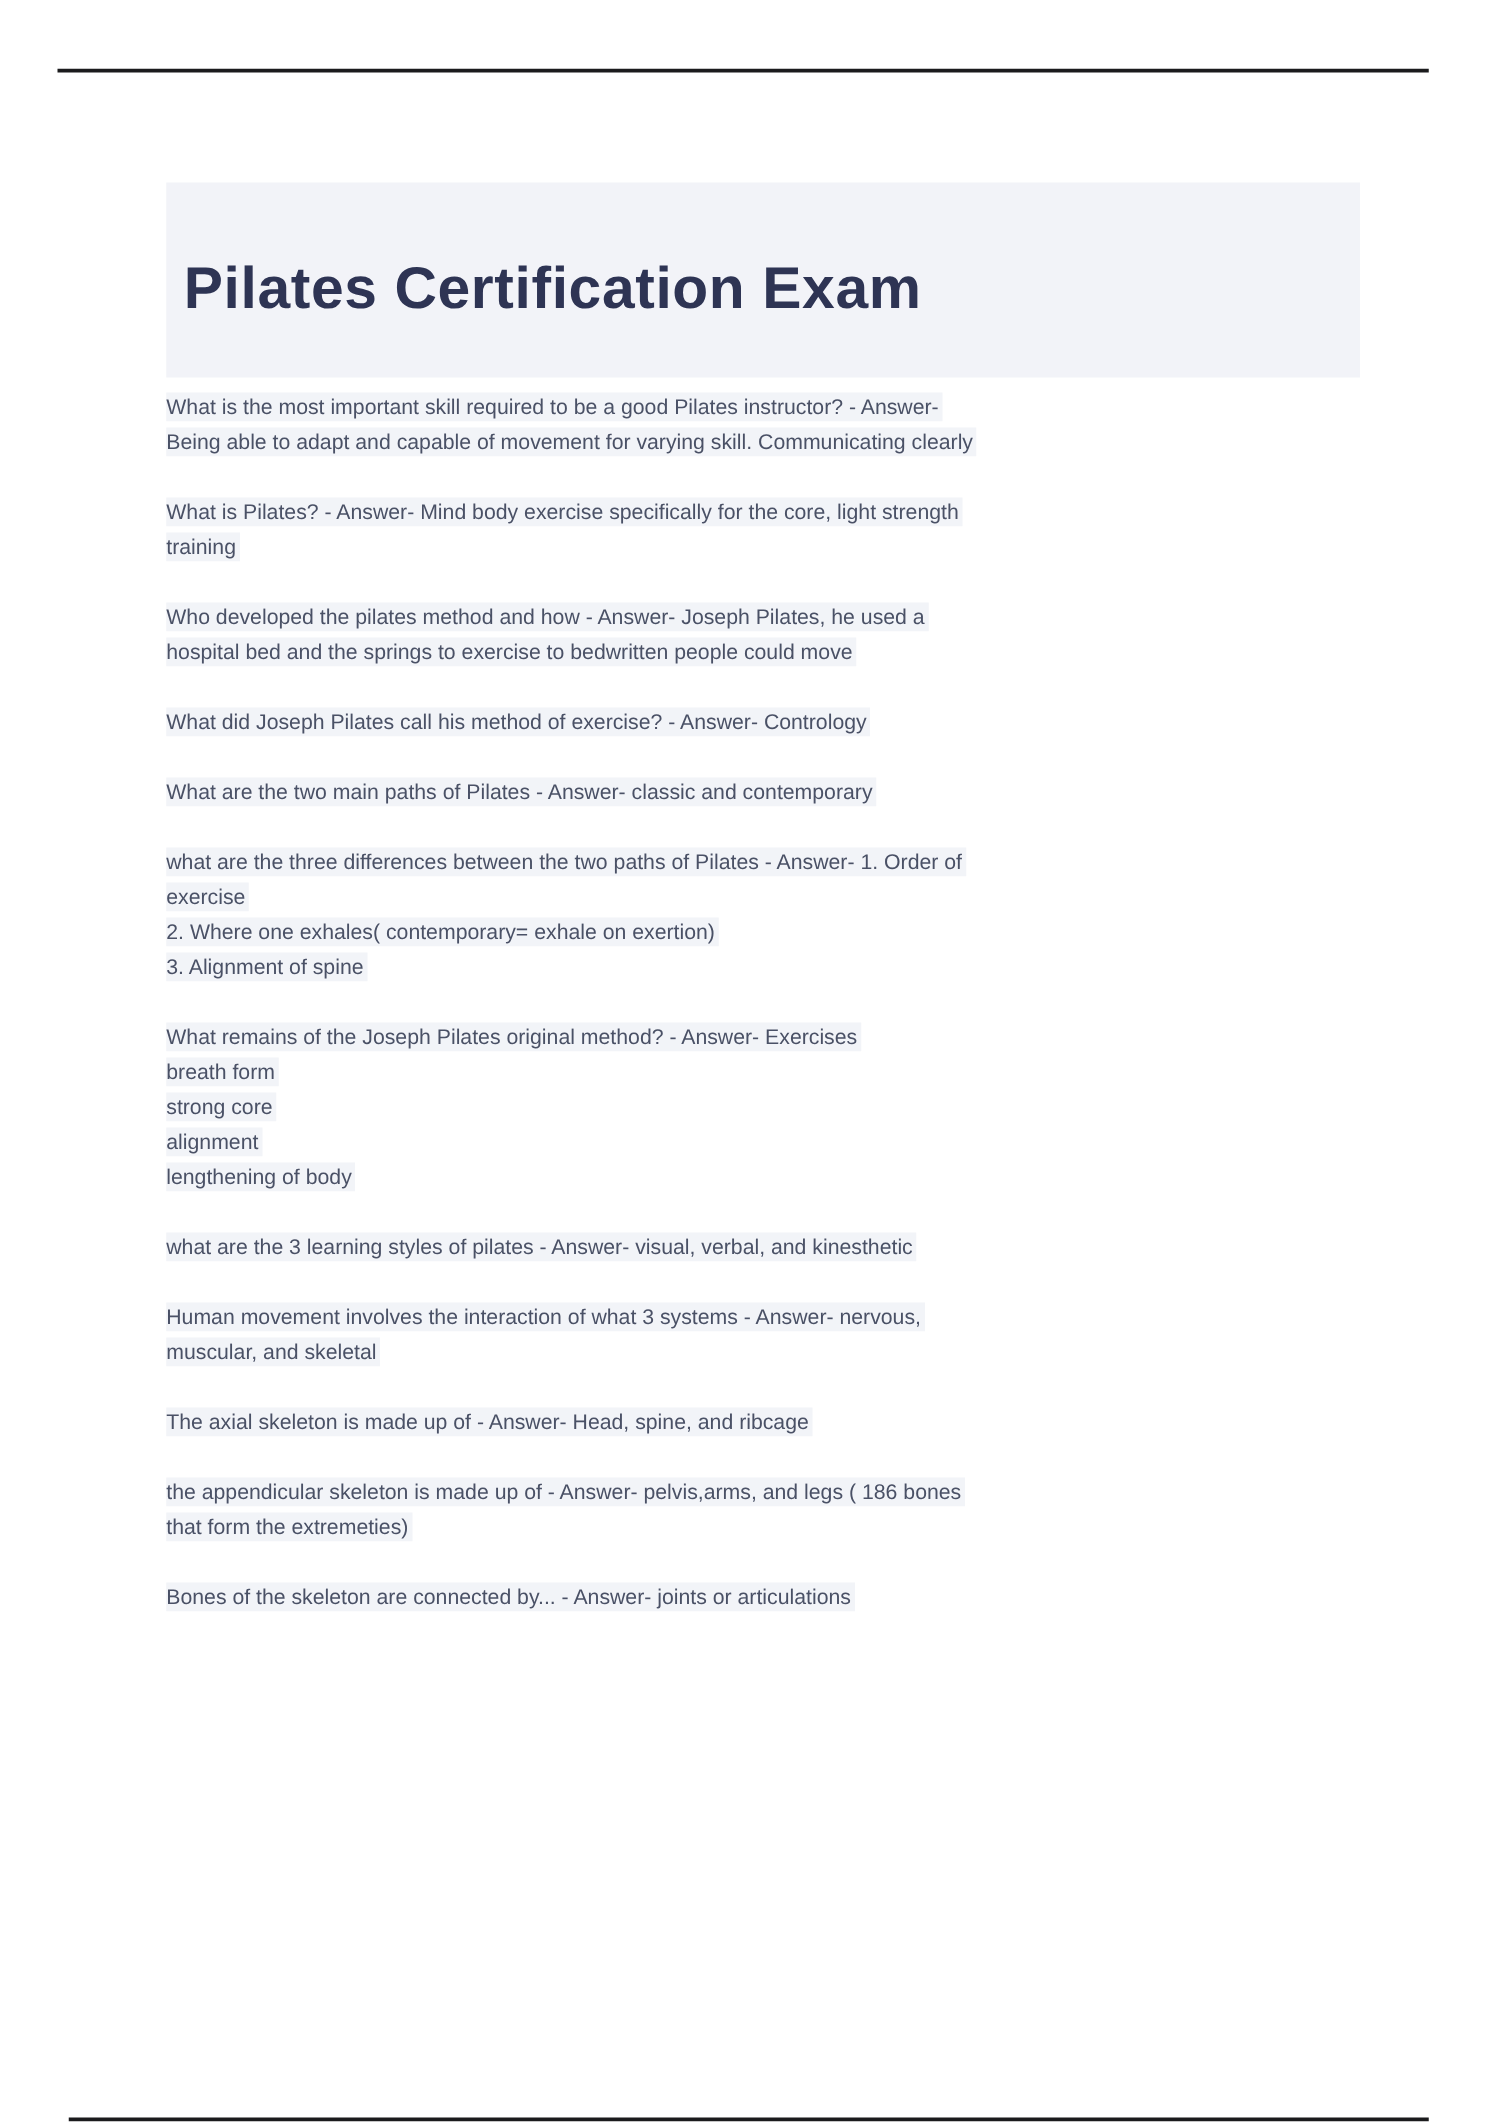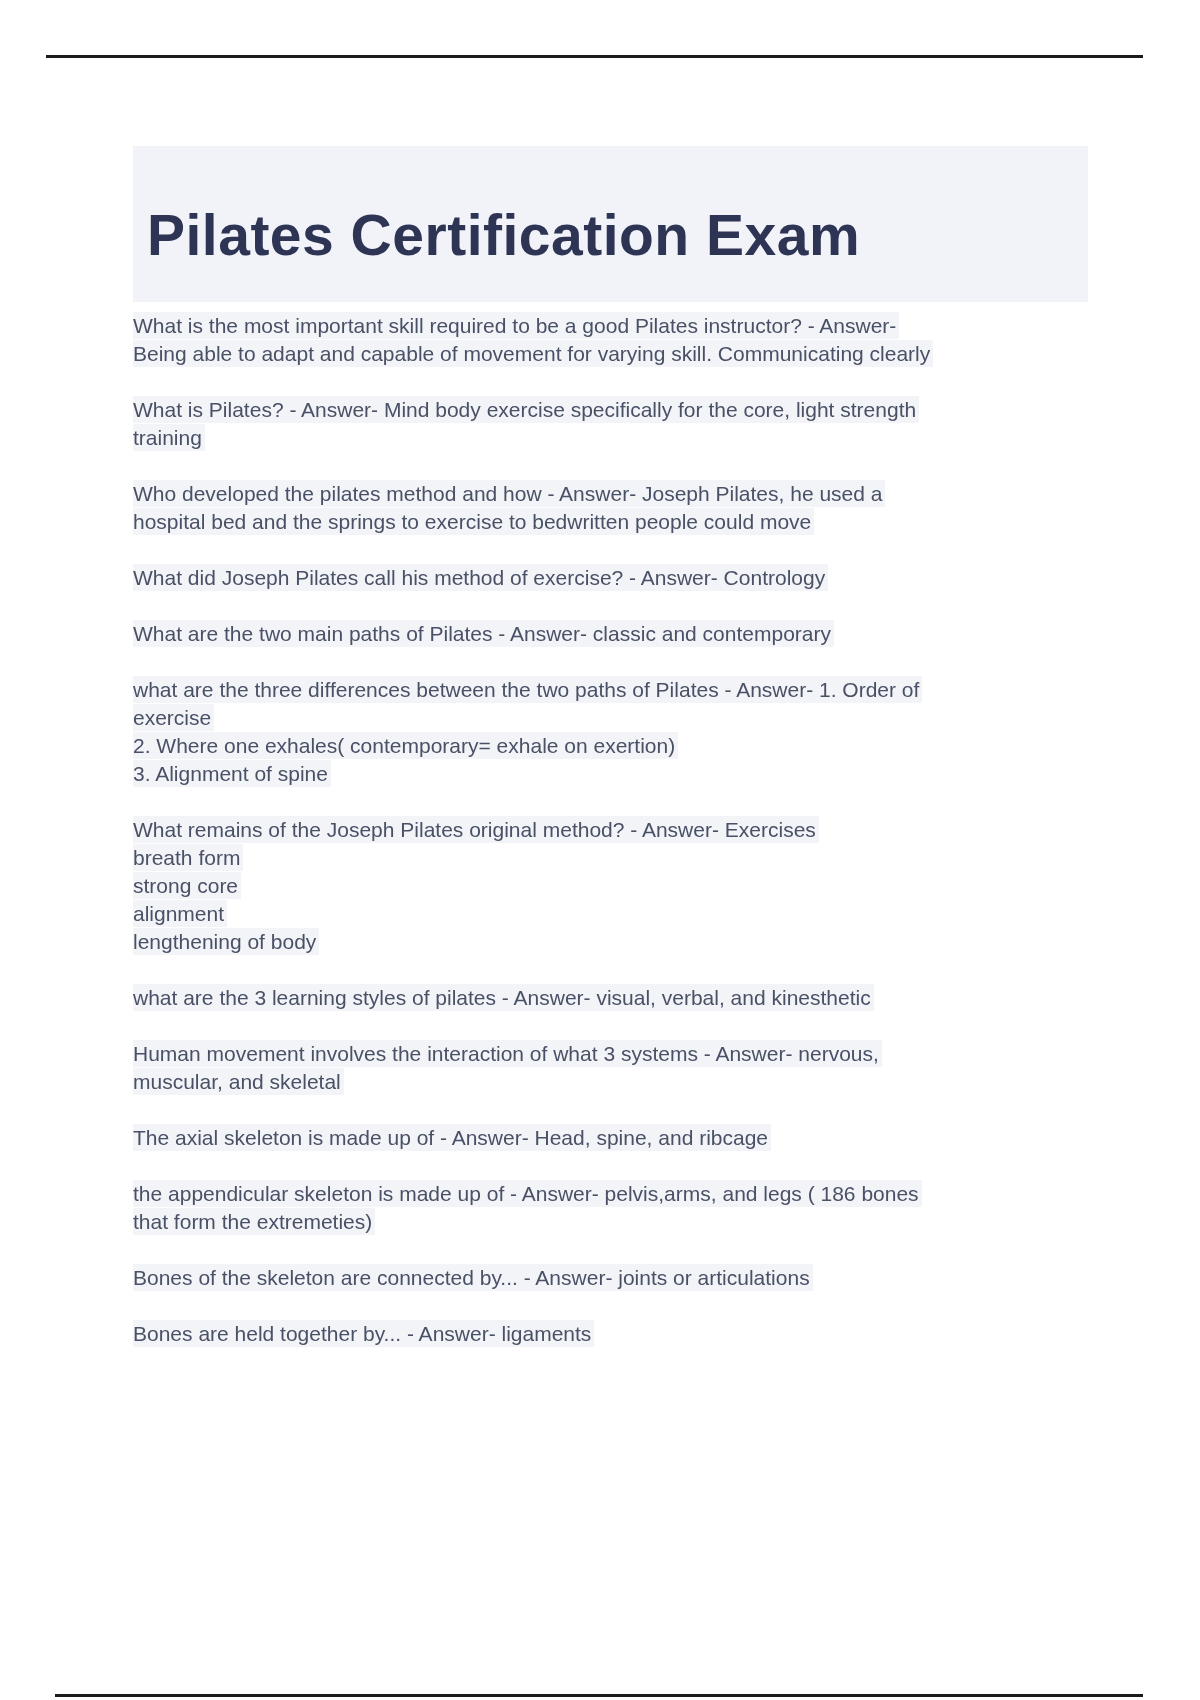--- a/index.html
+++ b/index.html
@@ -23,30 +23,30 @@
     top: 146px;
     width: 955px;
   }
   .title-box {
     background: #f2f3f8;
     height: 156px;
     padding-left: 14px;
     padding-top: 56px;
   }
   .title-box h1 {
-    font-size: 57px;
+    font-size: 47px;
     font-weight: bold;
     color: #2e3454;
     letter-spacing: 0.5px;
     white-space: nowrap;
   }
   .qa { margin-top: 10px; }
   .para {
     margin-bottom: 28px;
-    font-size: 21px;
+    font-size: 17px;
     color: #4a5166;
   }
   .qa-line {
     line-height: 28px;
     white-space: nowrap;
   }
   .hl {
     background: #f2f4f8;
     padding: 2px 3px 2px 0;
   }
@@ -102,19 +102,16 @@
       <div class="para">
         <div class="qa-line"><span class="hl">The axial skeleton is made up of - Answer- Head, spine, and ribcage</span></div>
       </div>
       <div class="para">
         <div class="qa-line"><span class="hl">the appendicular skeleton is made up of - Answer- pelvis,arms, and legs ( 186 bones</span></div>
         <div class="qa-line"><span class="hl">that form the extremeties)</span></div>
       </div>
       <div class="para">
         <div class="qa-line"><span class="hl">Bones of the skeleton are connected by... - Answer- joints or articulations</span></div>
       </div>
-      <div class="para">
-        <div class="qa-line"><span class="hl">Bones are held together by... - Answer- ligaments</span></div>
-      </div>
     </div>
 </div>
 
 <div class="rule rule-bottom"></div>
 
 </body></html>

